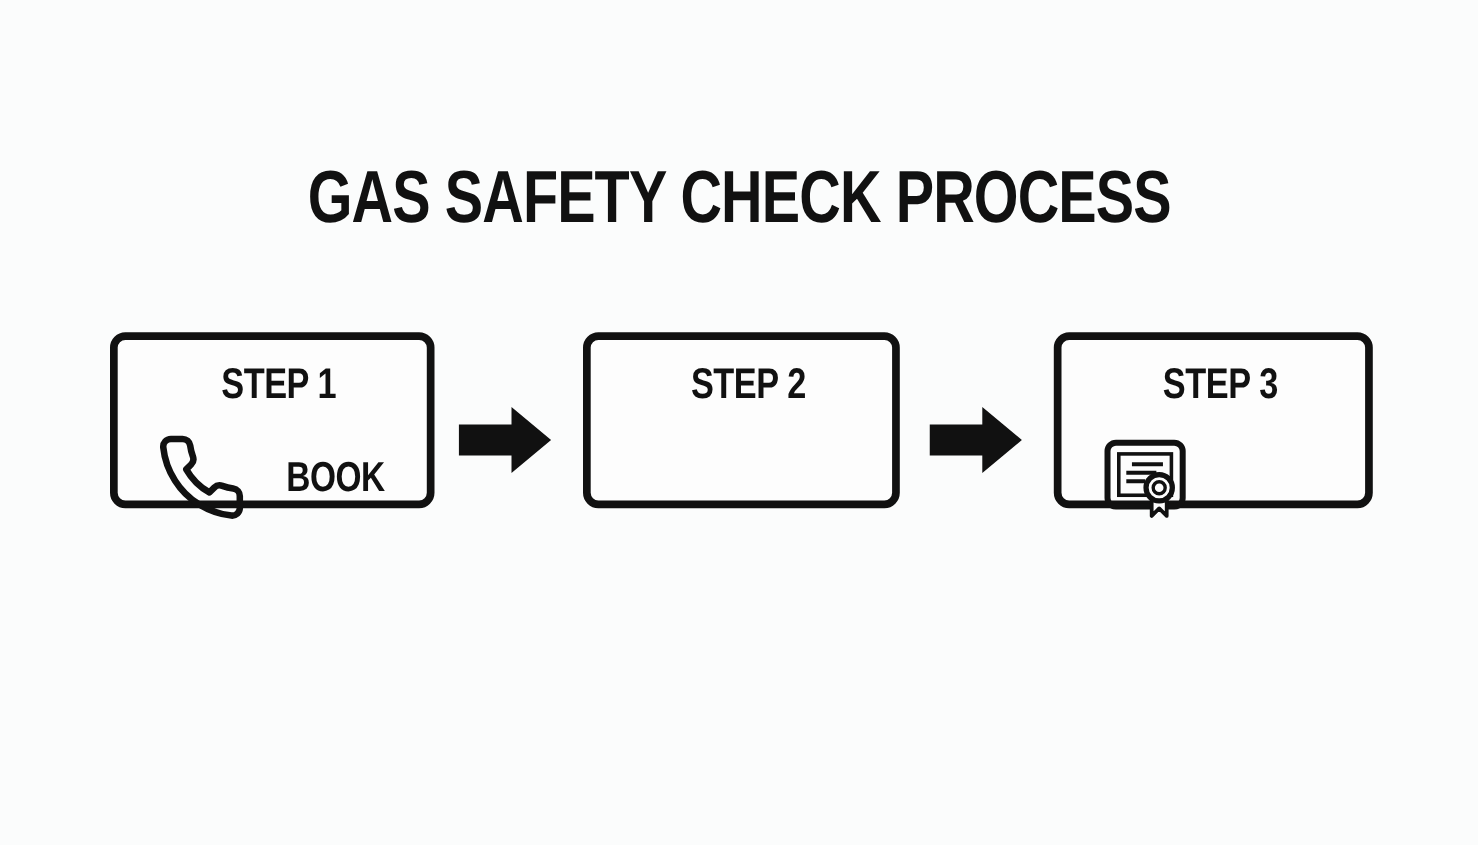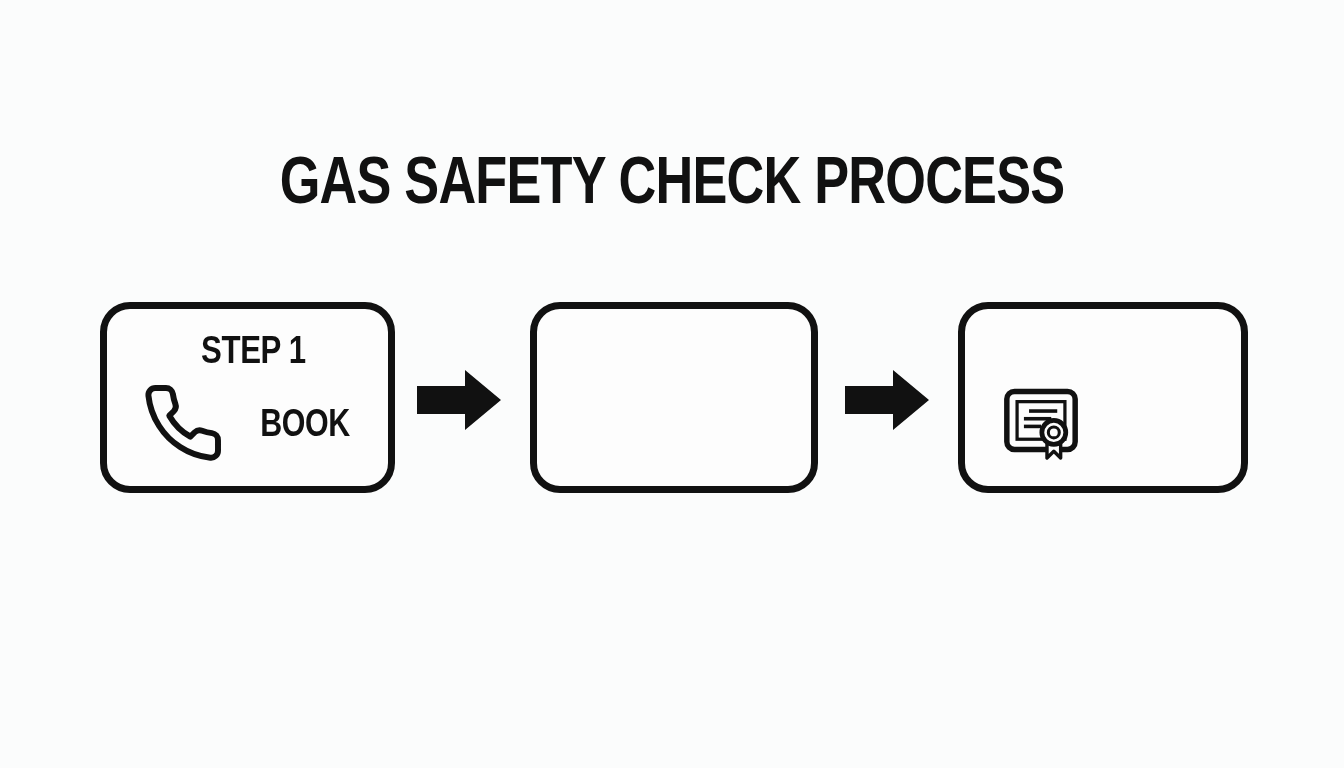--- a/index.html
+++ b/index.html
@@ -35,24 +35,24 @@
     letter-spacing: -1px;
     white-space: nowrap;
     color: #111111;
     transform: scaleX(0.78);
     transform-origin: center;
   }
   
   .card {
     position: absolute;
     top: 302px;
-    height: 191px;
+    height: 160px;
     background: #fdfdfd;
     border: 7px solid #111111;
-    border-radius: 30px;
+    border-radius: 14px;
     box-sizing: border-box;
   }
   .card-1 { left: 100px; width: 295px; }
   .card-2 { left: 530px; width: 288px; }
   .card-3 { left: 958px; width: 290px; }
 
   .step-title {
     position: absolute;
     top: 20px;
     left: 0;
@@ -66,21 +66,21 @@
     font-size: 39px;
     font-weight: 700;
     line-height: 1.1;
     letter-spacing: -0.5px;
     transform: scaleX(0.8);
     transform-origin: center;
     white-space: nowrap;
   }
   .step-body {
     position: absolute;
-    top: 64px;
+    top: 75px;
     left: 0;
     right: 0;
     height: 100px;
     display: flex;
     align-items: center;
   }
   .icon-box {
     width: 92px;
     height: 92px;
     margin-left: 30px;
@@ -141,29 +141,35 @@
     </div>
   </div>
 
   <div class="arrow arrow-1" aria-label="arrow-right">
     <svg width="85" height="62" viewBox="0 0 85 62">
       <polygon points="0,17 48,17 48,1 84,31 48,61 48,45 0,45" fill="#111111"></polygon>
     </svg>
   </div>
 
   <div class="card card-2">
+    <div class="step-title">
+      <span>STEP 2</span>
+    </div>
   </div>
 
   <div class="arrow arrow-2" aria-label="arrow-right">
     <svg width="85" height="62" viewBox="0 0 85 62">
       <polygon points="0,17 48,17 48,1 84,31 48,61 48,45 0,45" fill="#111111"></polygon>
     </svg>
   </div>
 
   <div class="card card-3">
+    <div class="step-title">
+      <span>STEP 3</span>
+    </div>
     <div class="step-body">
       <div class="icon-box" aria-label="certificate-icon">
         <svg width="82" height="82" viewBox="0 0 48 48" fill="none">
           <rect x="4" y="5.5" width="40" height="34" rx="4.5" stroke="#111111" stroke-width="3.2"></rect>
           <rect x="10" y="11.5" width="28" height="22" stroke="#111111" stroke-width="1.9"></rect>
           <line x1="17" y1="17" x2="33.5" y2="17" stroke="#111111" stroke-width="2.1"></line>
           <line x1="14" y1="21.5" x2="30" y2="21.5" stroke="#111111" stroke-width="2.1"></line>
           <line x1="14" y1="26" x2="24" y2="26" stroke="#111111" stroke-width="2.1"></line>
           <polygon points="27.5,32 35.5,32 35.5,44.5 31.5,40.5 27.5,44.5" fill="#fdfdfd" stroke="#111111" stroke-width="2" stroke-linejoin="round"></polygon>
           <circle cx="31.5" cy="29.5" r="7" fill="#fdfdfd" stroke="#111111" stroke-width="2.8"></circle>

